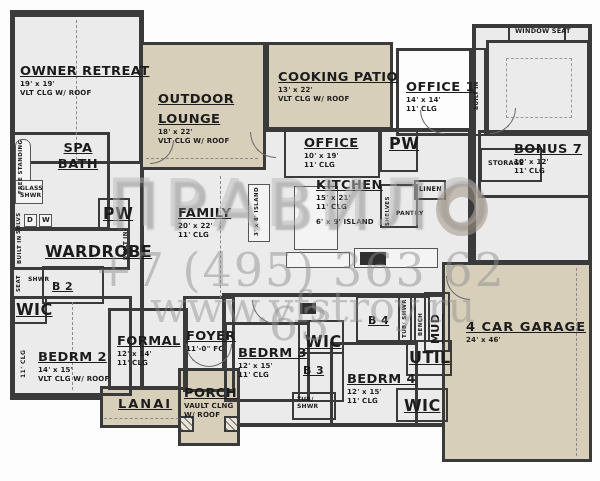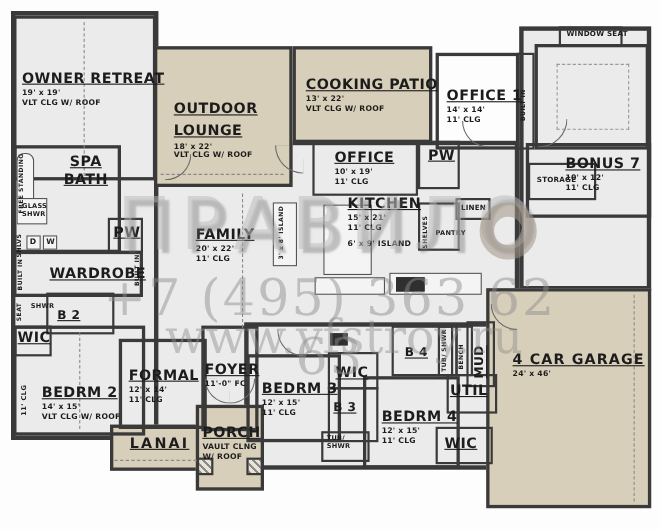--- a/index.html
+++ b/index.html
@@ -3,21 +3,21 @@
 <meta charset="utf-8">
 <style>
   html,body{margin:0;padding:0;background:#fff;}
   .canvas{position:relative;width:600px;height:481px;background:#fdfdfd;overflow:hidden;
           font-family:"DejaVu Sans",sans-serif;color:#1c1c1c;}
   .base{position:absolute;background:#ebebeb;border:4px solid #3a3a3a;box-sizing:border-box;z-index:1;}
   .room{position:absolute;border:3px solid #3a3a3a;box-sizing:border-box;z-index:2;background:transparent;}
   .thin{border-width:2px;}
   .tan{background:#d8cfba;}
   .lbl{position:absolute;z-index:10;font-weight:bold;line-height:1.25;}
-  .nm{font-size:13px;text-decoration:underline;letter-spacing:.4px;white-space:nowrap;}
+  .nm{font-size:16px;text-decoration:underline;letter-spacing:.4px;white-space:nowrap;}
   .nm-wrap{white-space:normal;}
   .big{font-size:13px;}
   .md{font-size:11px;}
   .dim{font-size:7px;text-decoration:none;display:block;letter-spacing:.2px;}
   .sm{font-size:6.5px;font-weight:bold;letter-spacing:.2px;line-height:1.15;}
   .vlbl{position:absolute;z-index:10;font-weight:bold;font-size:6px;letter-spacing:.4px;
         writing-mode:vertical-rl;transform:rotate(180deg);white-space:nowrap;}
   .fix{position:absolute;z-index:5;border:1.5px solid #555;box-sizing:border-box;background:#f4f4f4;}
   .dark{background:#2f2f2f;border-color:#2f2f2f;}
   .dash-v{position:absolute;z-index:4;border-left:1.5px dashed #8a8a8a;}

